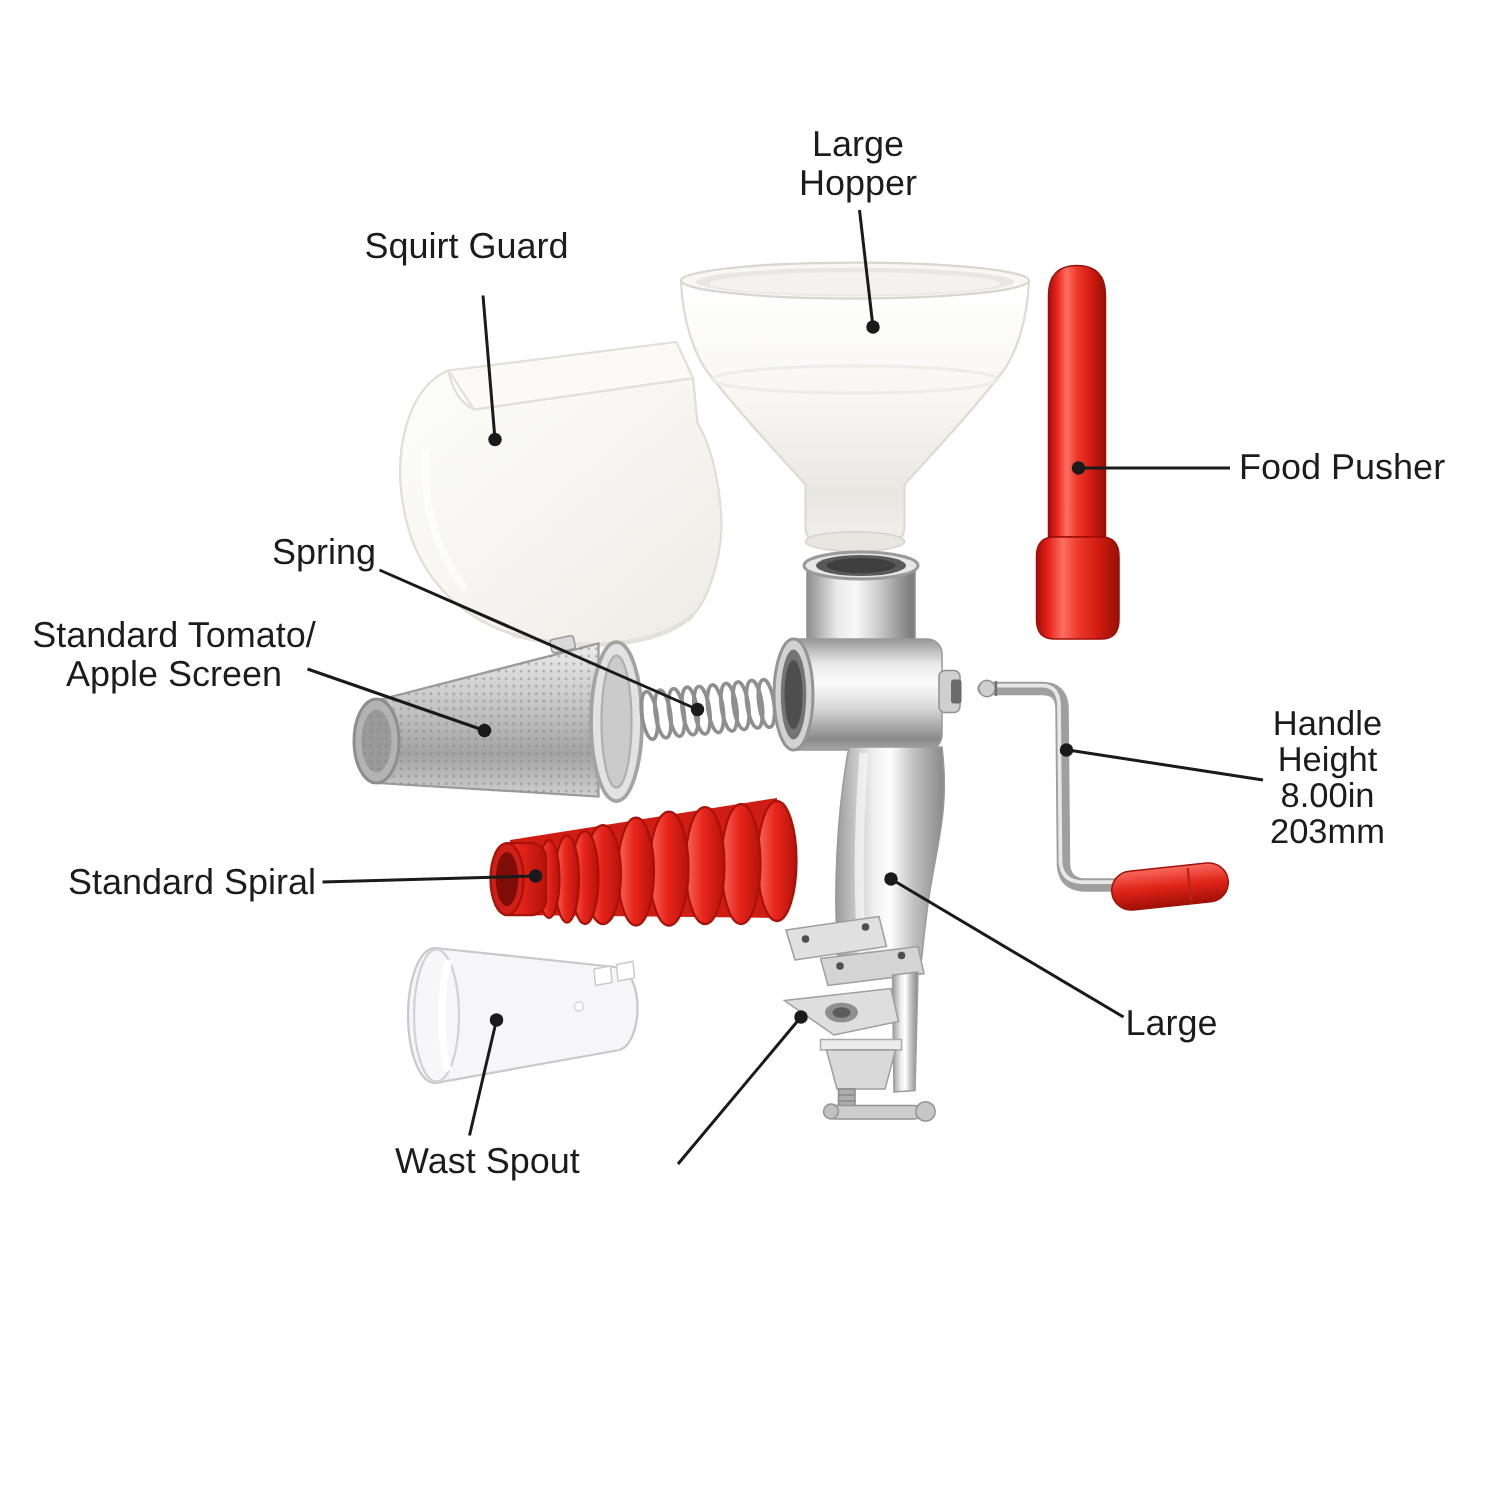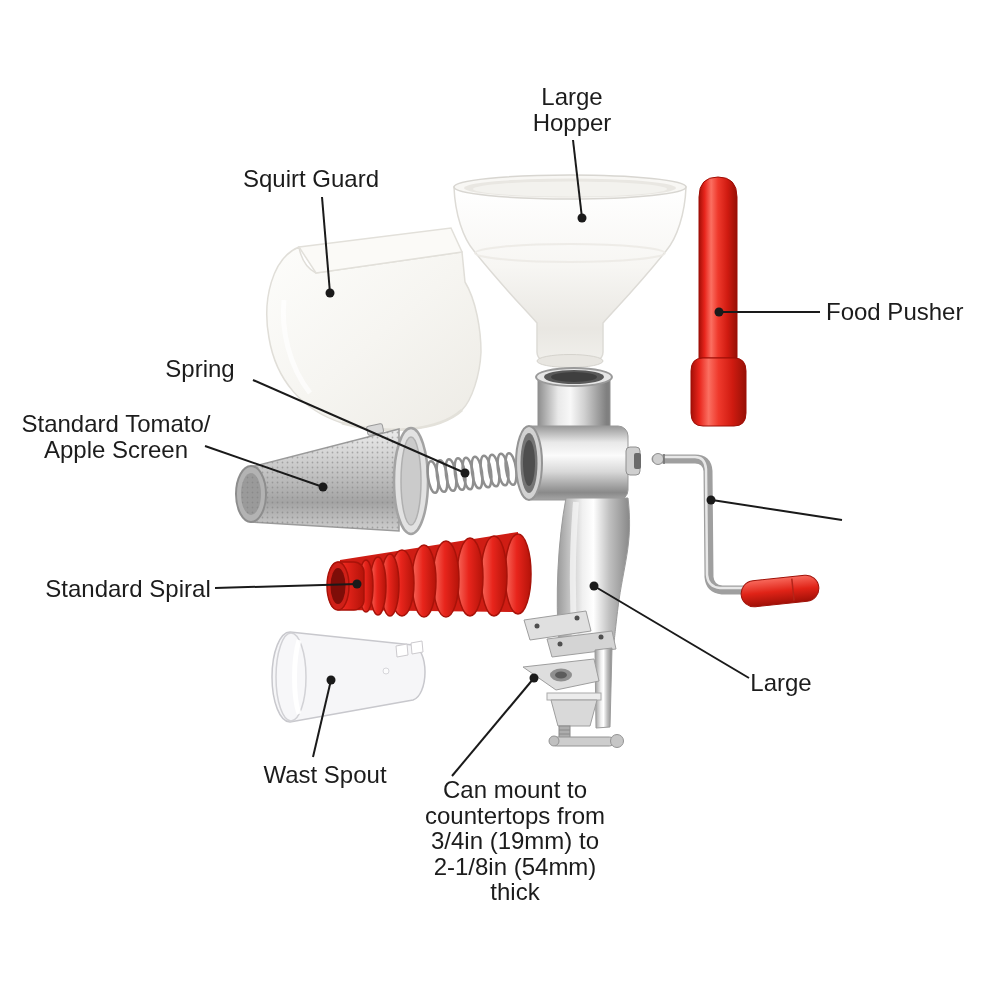--- a/index.html
+++ b/index.html
@@ -227,26 +227,25 @@
       <circle cx="711" cy="500" r="4.5"></circle>
           <circle cx="594" cy="586" r="4.5"></circle>
       <circle cx="331" cy="680" r="4.5"></circle>
           <circle cx="534" cy="678" r="4.5"></circle>
     </g>
   </g>
 </svg>
 
   <div class="label" style="left:572px;top:84px">Large
 Hopper</div>
-  <div class="label" style="left:311px;top:166px">Squirt Guard</div>
+  <div class="label" style="left:311px;top:152px">Squirt Guard</div>
   <div class="label left-anchor" style="left:826px;top:299px">Food Pusher</div>
-  <div class="label" style="left:200px;top:356px">Spring</div>
+  <div class="label" style="left:216px;top:356px">Spring</div>
   <div class="label" style="left:128px;top:576px">Standard Spiral</div>
   <div class="label" style="left:116px;top:411px">Standard Tomato/
 Apple Screen</div>
+  <div class="label tight" style="left:885px;top:470px">Handle
+Height
+8.00in
+203mm</div>
   <div class="label" style="left:781px;top:670px">Large</div>
   <div class="label" style="left:325px;top:762px">Wast Spout</div>
-  <div class="label" style="left:515px;top:777px">Can mount to
-countertops from
-3/4in (19mm) to
-2-1/8in (54mm)
-thick</div>
 </div>
 
 </body></html>

